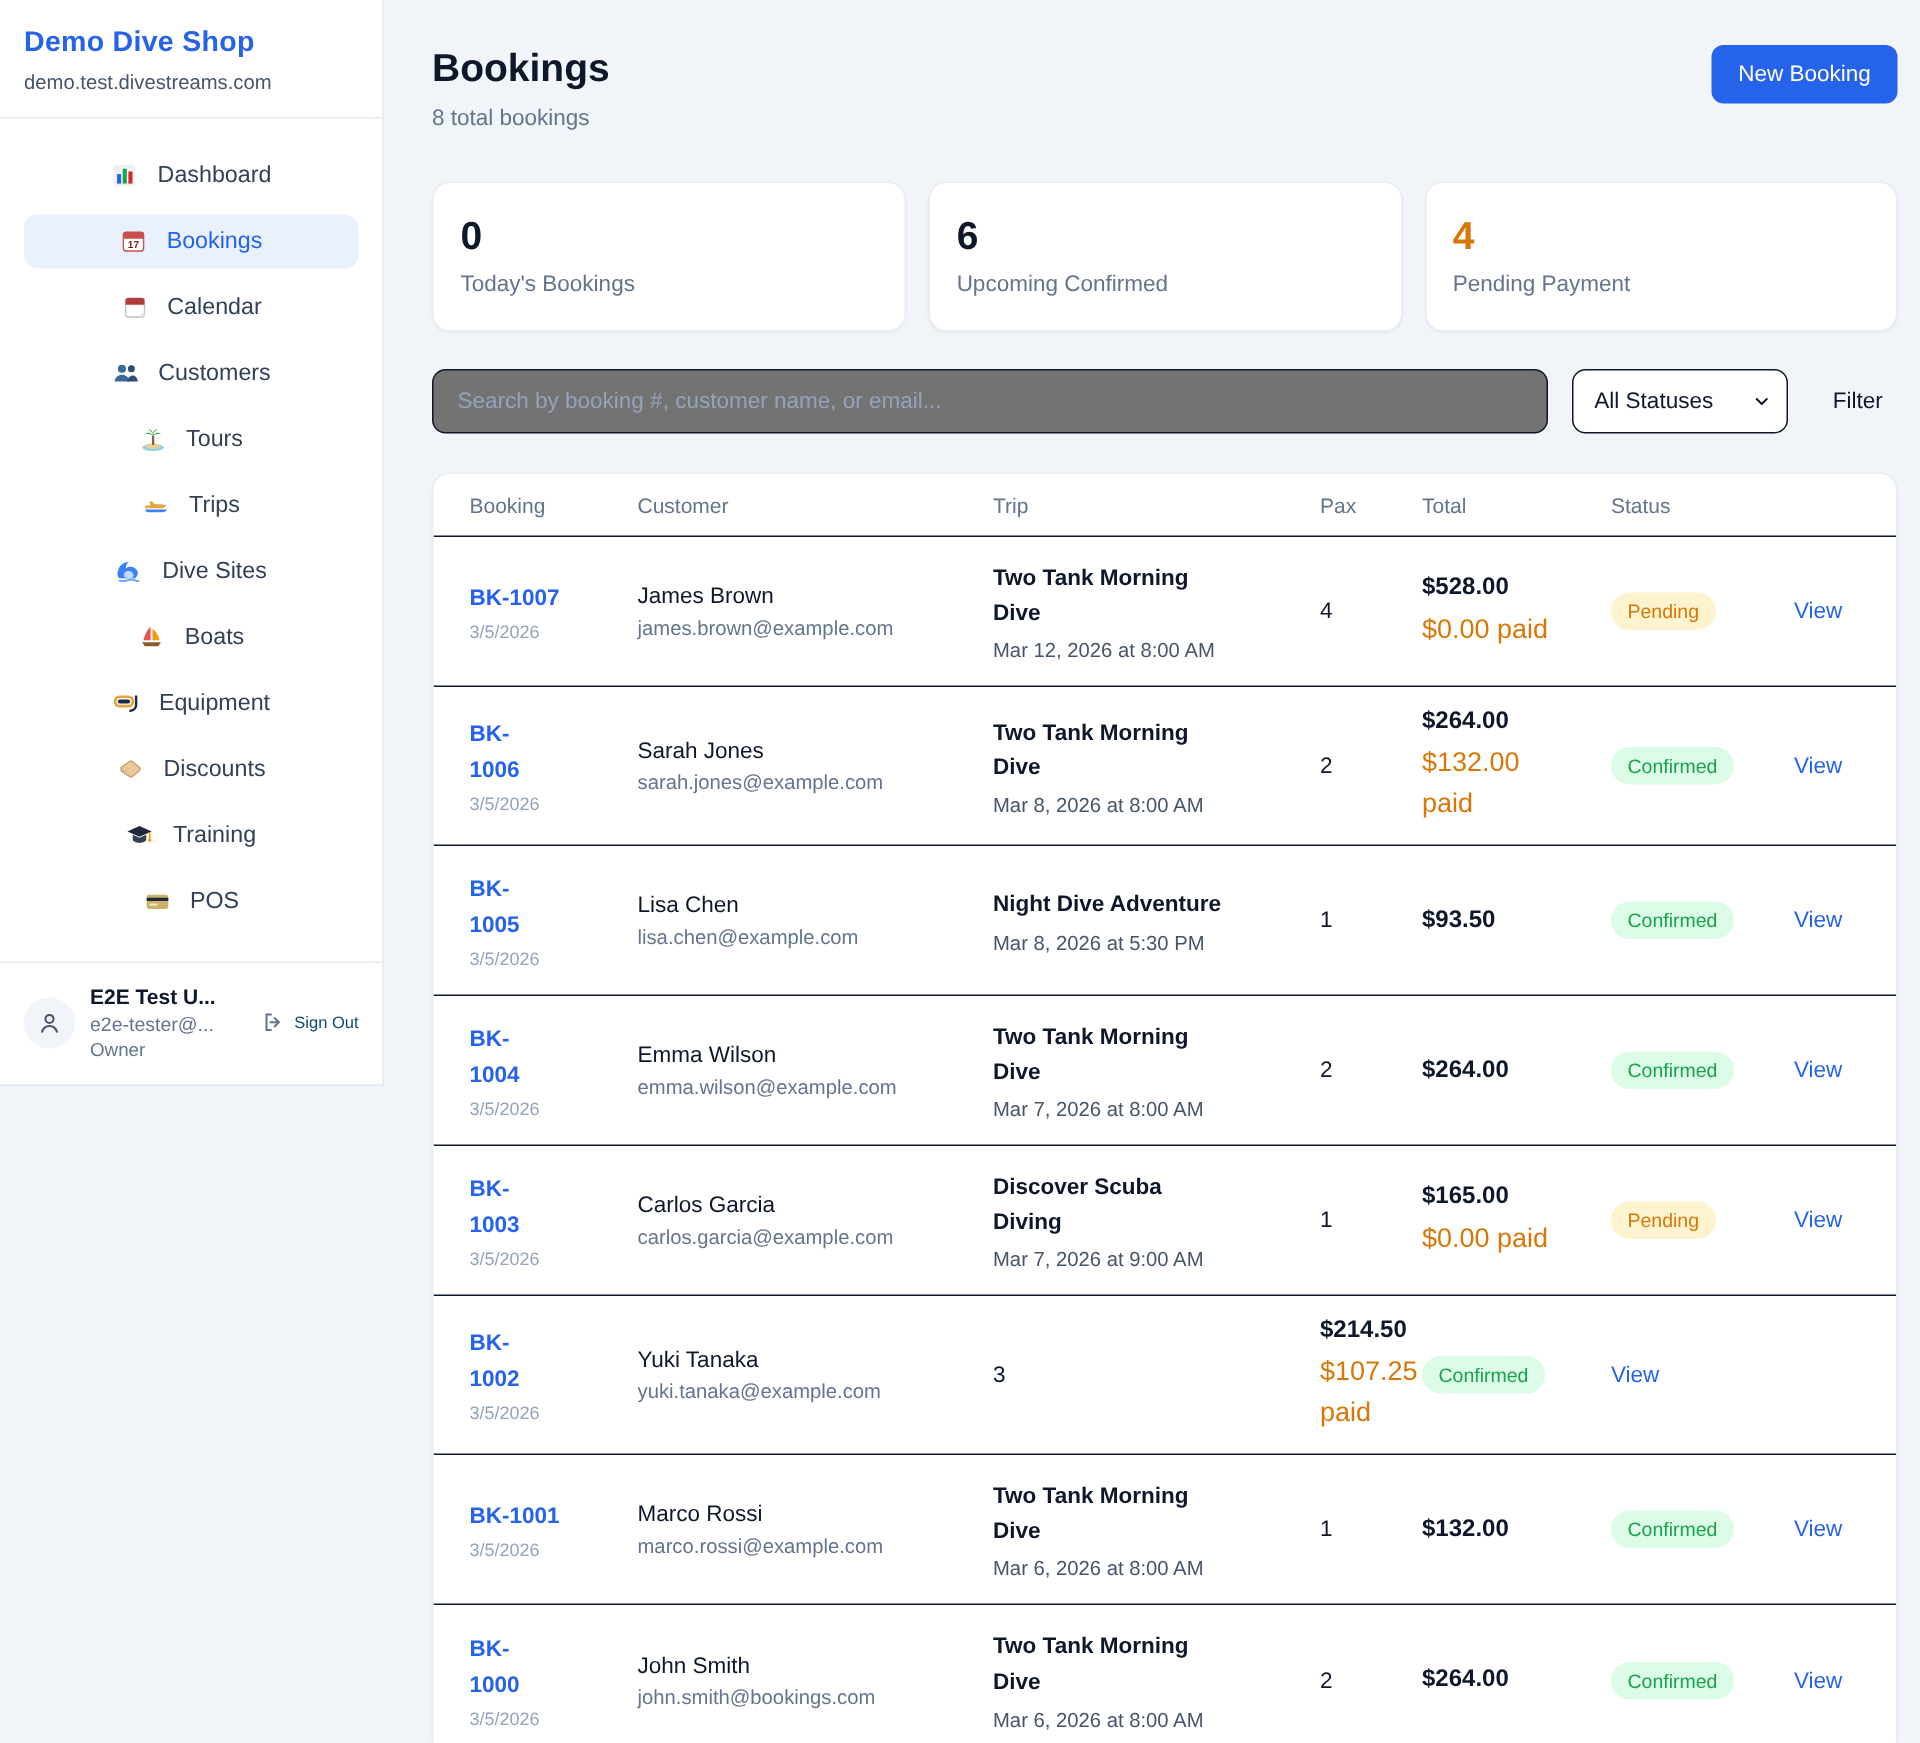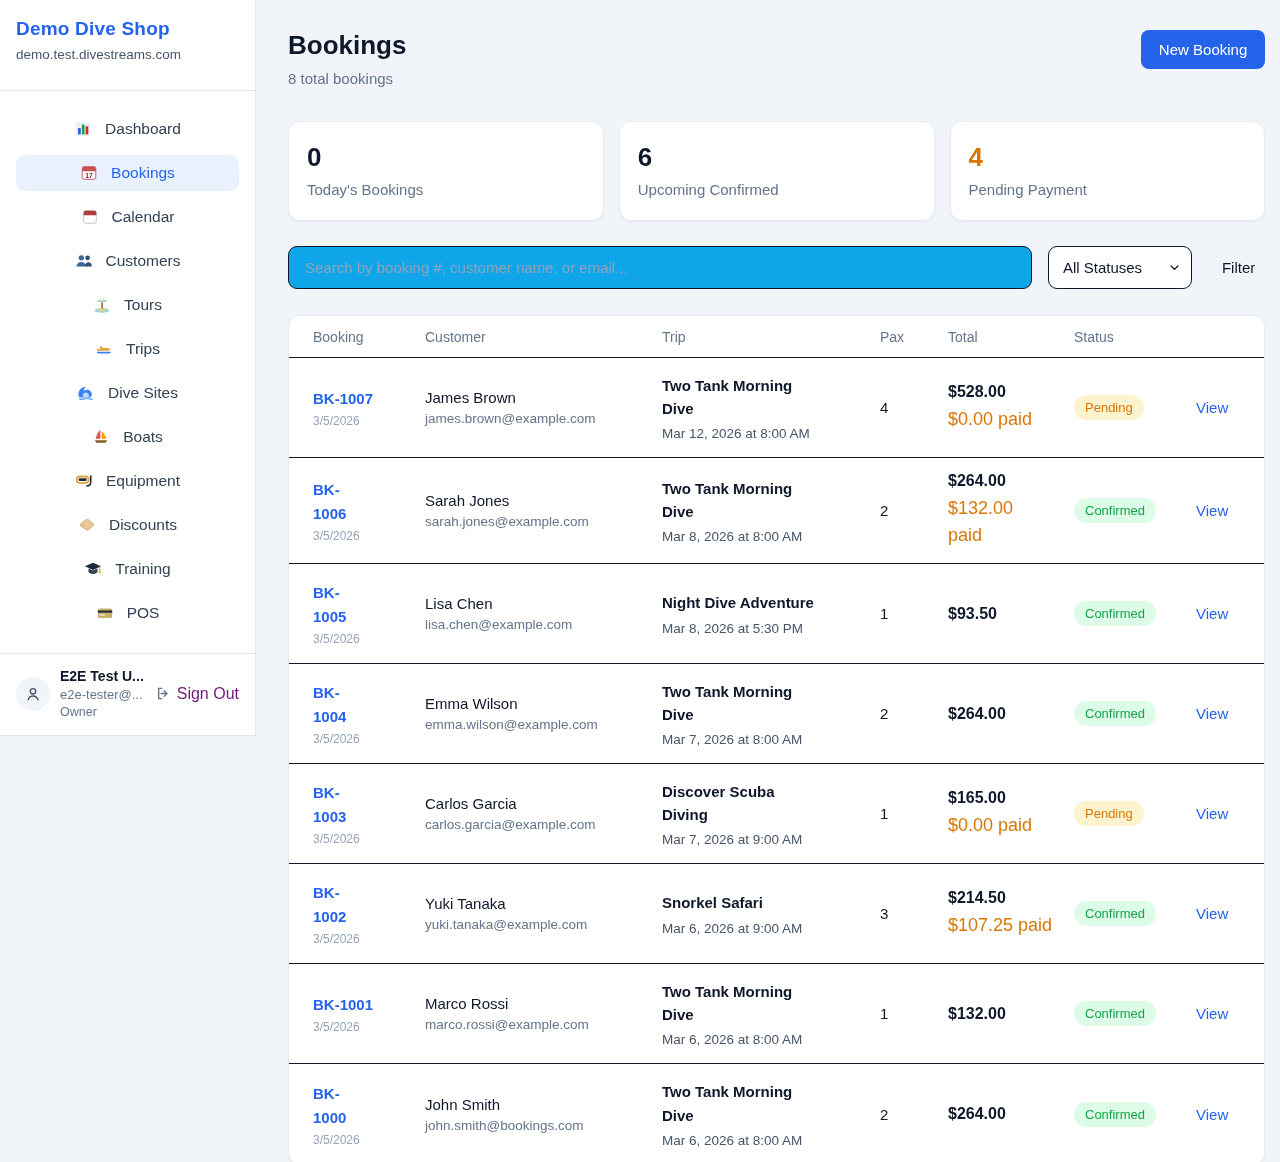--- a/index.html
+++ b/index.html
@@ -6,21 +6,21 @@
   html,body { width:1280px; height:1162px; }
   body {
     font-family:"Liberation Sans","DejaVu Sans",sans-serif;
     background:#f1f5f9; color:#0f172a; display:flex; align-items:flex-start;
   }
   
   .sidebar {
     width:256px; flex:0 0 256px; background:#ffffff;
     border-right:1px solid #e2e8f0; border-bottom:1px solid #e2e8f0;
   }
-  .brand { padding:18px 16px 28px; border-bottom:1px solid #e2e8f0; }
+  .brand { padding:18px 16px 16px; border-bottom:1px solid #e2e8f0; }
   .brand-name { font-size:19px; font-weight:bold; color:#2563eb; letter-spacing:.2px; }
   .brand-domain { font-size:13.5px; color:#475569; margin-top:7px; }
   .nav { padding:20px 16px 14px; }
   .nav-item {
     display:flex; align-items:center; gap:13px; height:36px; margin-bottom:8px;
     padding:0 12px; border-radius:9px; font-size:15.5px; color:#334155; cursor:pointer;justify-content:center;
   }
   .nav-item.active { background:#e9f1fd; color:#2563eb; font-weight:500; }
   .nav-icon { width:18px; height:18px; flex:0 0 18px; display:inline-flex; }
   .nav-icon svg { width:18px; height:18px; }
@@ -29,21 +29,21 @@
     display:flex; align-items:center; gap:10px;
   }
   .avatar {
     width:34px; height:34px; border-radius:50%; background:#f1f5f9;
     display:flex; align-items:center; justify-content:center; flex:0 0 34px;
   }
   .user-meta { flex:1; min-width:0; }
   .user-name { font-size:14px; font-weight:bold; color:#0f172a; white-space:nowrap; }
   .user-email { font-size:13px; color:#64748b; margin-top:3px; white-space:nowrap; }
   .user-role { font-size:12.5px; color:#64748b; margin-top:3px; }
-  .signout { display:flex; align-items:center; gap:6px; color:#701a75; font-size:16px; cursor:pointer; white-space:nowrap; }
+  .signout { display:flex; align-items:center; gap:6px; color:#0c4a6e; font-size:11px; cursor:pointer; white-space:nowrap; }
   
   .main { flex:1; padding:30px 32px 30px; }
   .page-head { display:flex; align-items:flex-start; justify-content:space-between; }
   .page-title { font-size:26px; font-weight:bold; color:#0f172a; }
   .page-sub { font-size:15px; color:#64748b; margin-top:9px; }
   .btn-primary {
     background:#2563eb; color:#fff; border:none; border-radius:8px;
     font-size:15px; font-weight:500; padding:11px 18px; cursor:pointer;
     font-family:inherit;
   }
@@ -51,21 +51,21 @@
   .stat-card {
     background:#fff; border:1px solid #e8edf3; border-radius:12px;
     padding:20px 18px 22px; box-shadow:0 1px 2px rgba(15,23,42,.05);
   }
   .stat-value { font-size:26px; font-weight:bold; color:#0f172a; }
   .stat-value.accent-orange { color:#d97706; }
   .stat-label { font-size:15px; color:#64748b; margin-top:8px; }
   .filter-row { display:flex; align-items:center; gap:16px; margin-top:25px; }
   .search-input {
     flex:1; height:43px; border:1px solid #0f172a; border-radius:9px;
-    padding:0 16px; font-size:15px; color:#0f172a; background:#0ea5e9;
+    padding:0 16px; font-size:15px; color:#0f172a; background:#737373;
     font-family:inherit; outline:none;
   }
   .search-input::placeholder { color:#94a3b8; }
   .select-wrap { position:relative; width:144px; flex:0 0 144px; }
   .status-select {
     width:100%; height:43px; appearance:none; -webkit-appearance:none;
     border:1px solid #0f172a; border-radius:9px; background:#fff;
     font-size:15px; color:#0f172a; padding:0 30px 0 14px; font-family:inherit; cursor:pointer;
   }
   .select-caret { position:absolute; right:10px; top:14px; pointer-events:none; }
@@ -437,24 +437,20 @@
     <div class="trow">
       <div class="cell">
         <div class="bk-id">BK-
 1002</div>
         <div class="bk-date">3/5/2026</div>
       </div>
       <div class="cell">
         <div class="cust-name">Yuki Tanaka</div>
         <div class="cust-email">yuki.tanaka@example.com</div>
       </div>
-      <div class="cell">
-        <div class="trip-name">Snorkel Safari</div>
-        <div class="trip-date">Mar 6, 2026 at 9:00 AM</div>
-      </div>
       <div class="cell pax">3</div>
       <div class="cell">
         <div class="total">$214.50</div>
         <div class="paid">$107.25 paid</div>
       </div>
       <div class="cell">
         <span class="badge" data-status="confirmed">Confirmed</span>
       </div>
       <div class="cell view-link">View</div>
     </div>

